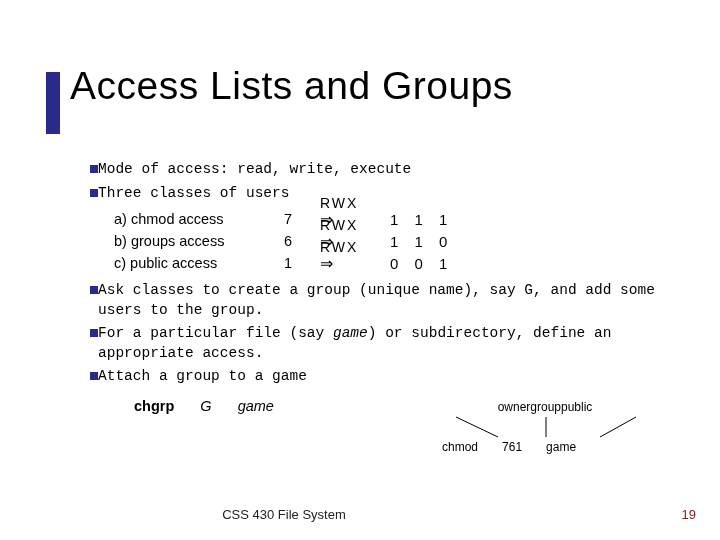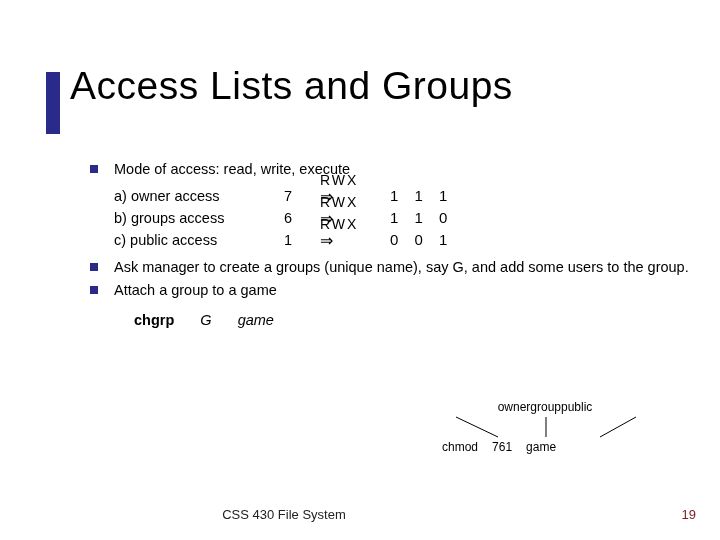--- a/index.html
+++ b/index.html
@@ -34,22 +34,23 @@
   .content {
     position: absolute;
     left: 90px;
     top: 160px;
     width: 600px;
     font-size: 14.5px;
     line-height: 1.35;
   }
   .bi {
     position: relative;
-    padding-left: 24px;
+    padding-left: 8px;
     margin-bottom: 4px;
+    font-family: Liberation Mono, monospace;
   }
   .bi::before {
     content: "";
     position: absolute;
     left: 0;
     top: 5px;
     width: 8px;
     height: 8px;
     background: #2a2a8a;
   }
@@ -102,21 +103,21 @@
     width: 210px;
     margin-left: 10px;
   }
   .dg-svg {
     display: block;
     margin-top: 1px;
     margin-left: 8px;
   }
   .dg-bot {
     display: flex;
-    gap: 14px;
+    gap: 24px;
     margin-left: 12px;
     margin-top: 1px;
   }
   .footer-center {
     position: absolute;
     left: 0;
     width: 568px;
     bottom: 18px;
     text-align: center;
     font-size: 13px;
@@ -132,24 +133,25 @@
 </style>
 </head>
 <body>
 
 <div class="accent-bar"></div>
 <div class="title">Access Lists and Groups</div>
 
 <div class="content">
 
   <div class="bi">Mode of access:  read, write, execute</div>
+  <div class="bi">Three classes of users</div>
 
   <div class="perm-block">
     <div class="perm-row">
-      <span class="perm-label">a) owner access</span>
+      <span class="perm-label">a) chmod access</span>
       <span class="perm-num">7</span>
       <span class="perm-arrow">
         <span class="perm-rwx">RWX</span>
         <span class="arrow-sym">⇒</span>
       </span>
       <span class="perm-bits">1 1 1</span>
     </div>
     <div class="perm-row">
       <span class="perm-label">b) groups access</span>
       <span class="perm-num">6</span>
@@ -163,22 +165,25 @@
       <span class="perm-label">c) public access</span>
       <span class="perm-num">1</span>
       <span class="perm-arrow">
         <span class="perm-rwx">RWX</span>
         <span class="arrow-sym">⇒</span>
       </span>
       <span class="perm-bits">0 0 1</span>
     </div>
   </div>
 
-  <div class="bi">Ask manager to create a groups (unique name), say G, and add some users to the group.</div>
-
+  <div class="bi">Ask classes to create a group (unique name), say G, and add some users to the group.</div>
+
+  <div class="bi">
+    <span>For a particular file (say </span><span class="italic">game</span><span>) or subdirectory, define an appropriate access.</span>
+  </div>
 
   <div class="bi">Attach a group to a game</div>
 
   <div class="cmd-line">
     <span class="bold">chgrp</span>
     <span class="g">G</span>
     <span class="game">game</span>
   </div>
 
 </div>

